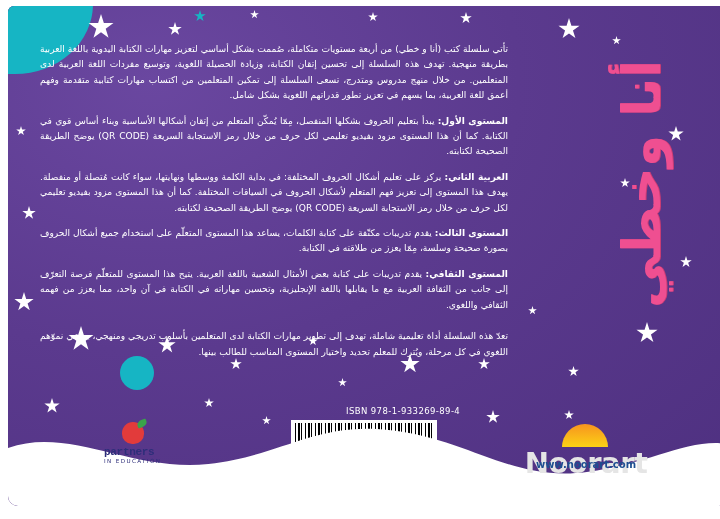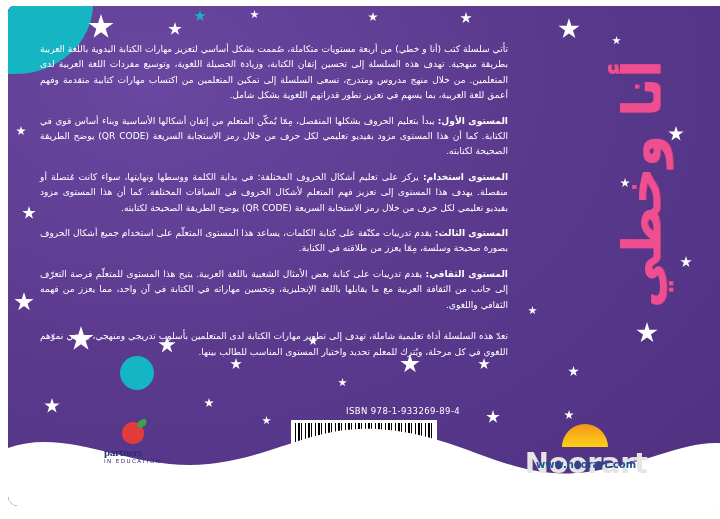--- a/index.html
+++ b/index.html
@@ -190,21 +190,21 @@
   }
   .partners-word {
     position: absolute;
     left: 0;
     top: 24px;
     width: 66px;
     font-size: 11px;
     font-weight: bold;
     color: #2e2e7a;
     letter-spacing: -0.3px;
-    font-family: Liberation Serif, serif;
+    font-family: Liberation Mono, monospace;
   }
   .partners-sub {
     position: absolute;
     left: 0;
     top: 36px;
     width: 72px;
     font-size: 5.6px;
     color: #2e2e7a;
     letter-spacing: 1.4px;
     font-family: "DejaVu Sans", sans-serif;
@@ -289,21 +289,21 @@
     <div class="star" style="left:330px; top:372px; width:9px;  height:9px;"></div>
     <div class="star" style="left:478px; top:404px; width:14px; height:14px;"></div>
     <div class="star" style="left:556px; top:404px; width:10px; height:10px;"></div>
 
     <div class="text-block">
       <p class="para">تأتي سلسلة كتب (أنا و خطي) من أربعة مستويات متكاملة، صُممت بشكل أساسي لتعزيز مهارات الكتابة اليدوية باللغة العربية بطريقة منهجية. تهدف هذه السلسلة إلى تحسين إتقان الكتابة، وزيادة الحصيلة اللغوية، وتوسيع مفردات اللغة العربية لدى المتعلمين. من خلال منهج مدروس ومتدرج، تسعى السلسلة إلى تمكين المتعلمين من اكتساب مهارات كتابية متقدمة وفهم أعمق للغة العربية، بما يسهم في تعزيز تطور قدراتهم اللغوية بشكل شامل.</p>
       <p class="para">
         <span class="lead">المستوى الأول:</span><span> يبدأ بتعليم الحروف بشكلها المنفصل، مِمّا يُمكّن المتعلم من إتقان أشكالها الأساسية وبناء أساس قوي في الكتابة. كما أن هذا المستوى مزود بفيديو تعليمي لكل حرف من خلال رمز الاستجابة السريعة (QR CODE) يوضح الطريقة الصحيحة لكتابته.</span>
       </p>
       <p class="para">
-        <span class="lead">المستوى استخدام:</span><span> يركز على تعليم أشكال الحروف المختلفة: في بداية الكلمة ووسطها ونهايتها، سواء كانت مُتصلة أو منفصلة. يهدف هذا المستوى إلى تعزيز فهم المتعلم لأشكال الحروف في السياقات المختلفة. كما أن هذا المستوى مزود بفيديو تعليمي لكل حرف من خلال رمز الاستجابة السريعة (QR CODE) يوضح الطريقة الصحيحة لكتابته.</span>
+        <span class="lead">العربية الثاني:</span><span> يركز على تعليم أشكال الحروف المختلفة: في بداية الكلمة ووسطها ونهايتها، سواء كانت مُتصلة أو منفصلة. يهدف هذا المستوى إلى تعزيز فهم المتعلم لأشكال الحروف في السياقات المختلفة. كما أن هذا المستوى مزود بفيديو تعليمي لكل حرف من خلال رمز الاستجابة السريعة (QR CODE) يوضح الطريقة الصحيحة لكتابته.</span>
       </p>
       <p class="para">
         <span class="lead">المستوى الثالث:</span><span> يقدم تدريبات مكثّفة على كتابة الكلمات، يساعد هذا المستوى المتعلّم على استخدام جميع أشكال الحروف بصورة صحيحة وسلسة، مِمّا يعزز من طلاقته في الكتابة.</span>
       </p>
       <p class="para">
         <span class="lead">المستوى الثقافي:</span><span> يقدم تدريبات على كتابة بعض الأمثال الشعبية باللغة العربية. يتيح هذا المستوى للمتعلّم فرصة التعرّف إلى جانب من الثقافة العربية مع ما يقابلها باللغة الإنجليزية، وتحسين مهاراته في الكتابة في آن واحد، مما يعزز من فهمه الثقافي واللغوي.</span>
       </p>
       <p class="para closing">تعدّ هذه السلسلة أداة تعليمية شاملة، تهدف إلى تطوير مهارات الكتابة لدى المتعلمين بأسلوب تدريجي ومنهجي، يراعي نموّهم اللغوي في كل مرحلة، ويُترك للمعلم تحديد واختيار المستوى المناسب للطالب بينها.</p>
     </div>
 

